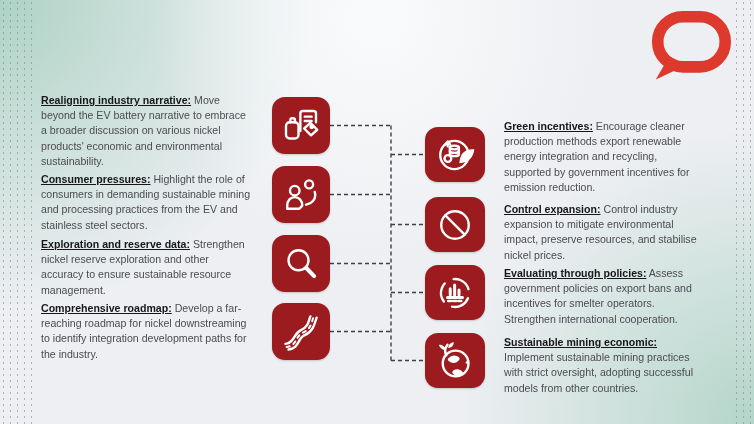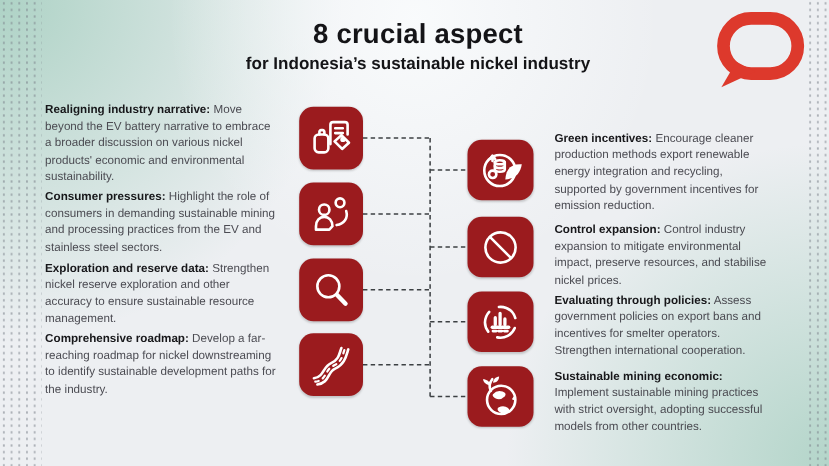--- a/index.html
+++ b/index.html
@@ -25,21 +25,21 @@
   .dot-strip.right { right:0; width:21px; }
 
   .header { position:absolute; left:90px; top:17px; width:580px; text-align:center; }
   .title    { font-size:25px; font-weight:bold; color:#141417; letter-spacing:.2px; }
   .subtitle { font-size:15.5px; font-weight:bold; color:#141417; margin-top:4px; }
 
   .logo { position:absolute; left:650px; top:8px; width:82px; height:78px; }
 
   .tcol { position:absolute; }
   .tblock { position:absolute; font-size:10.6px; line-height:15.2px; color:#4b4b52; }
-  .tblock strong { color:#17171a; font-weight:bold; }
+  .tblock strong { color:#17171a; font-weight:bold;text-decoration:underline; }
 
   .col-left  .tblock { left:41px;  width:212px; }
   .col-right .tblock { left:504px; width:200px; }
 
   .sq-icon {
     position:absolute; background:#9b1b1e; border-radius:13px;
     display:flex; align-items:center; justify-content:center;
     box-shadow:0 1px 2px rgba(0,0,0,.18);
   }
   .sq-icon svg { width:40px; height:40px; }
@@ -53,24 +53,20 @@
   .connectors path { stroke:#3c4043; stroke-width:1.4; fill:none; stroke-dasharray:4 3; }
 </style>
 </head>
 <body>
 
 <div id="canvas">
 
   <div class="dot-strip left"></div>
   <div class="dot-strip right"></div>
 
-  <div class="header">
-    <div class="title">8 crucial aspect</div>
-    <div class="subtitle">for Indonesia’s sustainable nickel industry</div>
-  </div>
 
   <div class="logo">
     <svg viewBox="0 0 85 80">
       <rect x="8" y="9" width="70" height="52" rx="26" fill="none" stroke="#dd392c" stroke-width="12"></rect>
       <path d="M20,50 L6,74 L38,59 Z" fill="#dd392c"></path>
     </svg>
   </div>
 
   <svg class="connectors" viewBox="0 0 754 424">
     <path d="M330,125.5 H391"></path>
@@ -81,21 +77,21 @@
     <path d="M391,154.5 H425"></path>
     <path d="M391,224.5 H425"></path>
     <path d="M391,292.5 H425"></path>
     <path d="M391,360.5 H425"></path>
   </svg>
 
   <div class="tcol col-left">
     <p class="tblock" style="top:93px"><strong>Realigning industry narrative:</strong> <span>Move beyond the EV battery narrative to embrace a broader discussion on various nickel products' economic and environmental sustainability.</span></p>
     <p class="tblock" style="top:172px"><strong>Consumer pressures:</strong> <span>Highlight the role of consumers in demanding sustainable mining and processing practices from the EV and stainless steel sectors.</span></p>
     <p class="tblock" style="top:237px"><strong>Exploration and reserve data:</strong> <span>Strengthen nickel reserve exploration and other accuracy to ensure sustainable resource management.</span></p>
-    <p class="tblock" style="top:301px"><strong>Comprehensive roadmap:</strong> <span>Develop a far-reaching roadmap for nickel downstreaming to identify sustainable development paths for the industry.</span></p>
+    <p class="tblock" style="top:301px"><strong>Comprehensive roadmap:</strong> <span>Develop a far-reaching roadmap for nickel downstreaming to identify integration development paths for the industry.</span></p>
   </div>
 
   <div class="tcol col-right">
     <p class="tblock" style="top:119px"><strong>Green incentives:</strong> <span>Encourage cleaner production methods export renewable energy integration and recycling, supported by government incentives for emission reduction.</span></p>
     <p class="tblock" style="top:202px"><strong>Control expansion:</strong> <span>Control industry expansion to mitigate environmental impact, preserve resources, and stabilise nickel prices.</span></p>
     <p class="tblock" style="top:266px"><strong>Evaluating through policies:</strong> <span>Assess government policies on export bans and incentives for smelter operators. Strengthen international cooperation.</span></p>
     <p class="tblock" style="top:335px"><strong>Sustainable mining economic:</strong> <span>Implement sustainable mining practices with strict oversight, adopting successful models from other countries.</span></p>
   </div>
 
   <div class="sq-icon" style="left:272px; top:97px;  width:58px; height:57px;">

